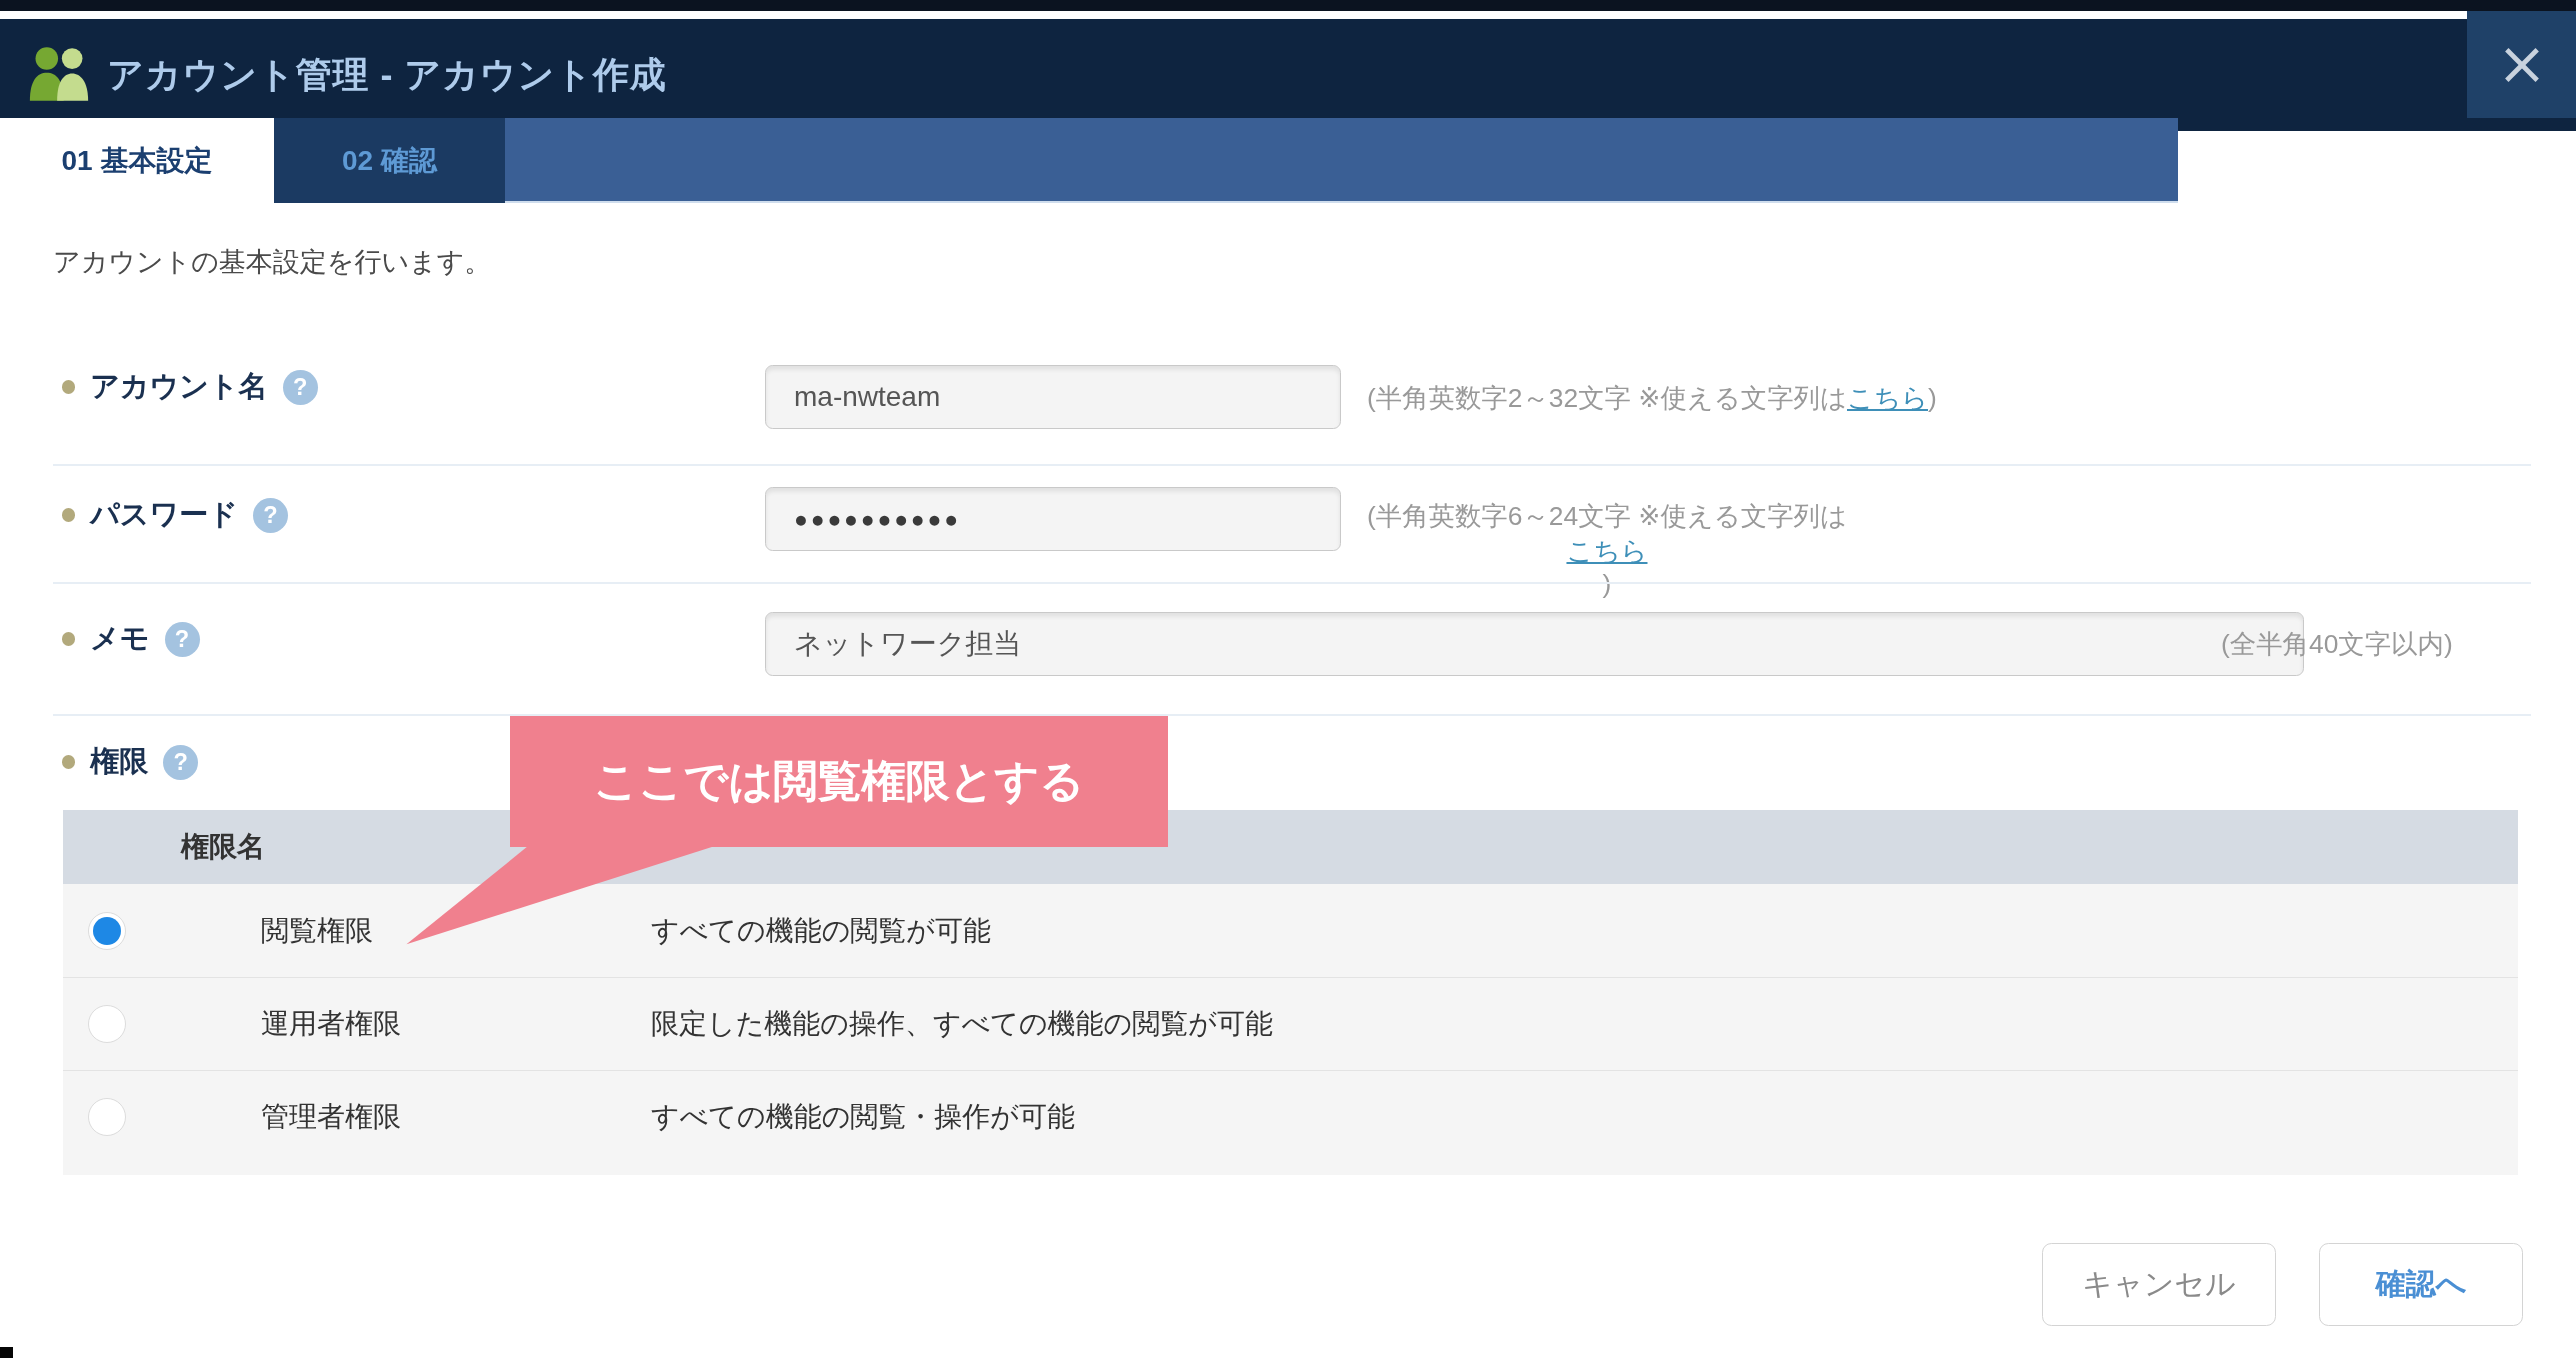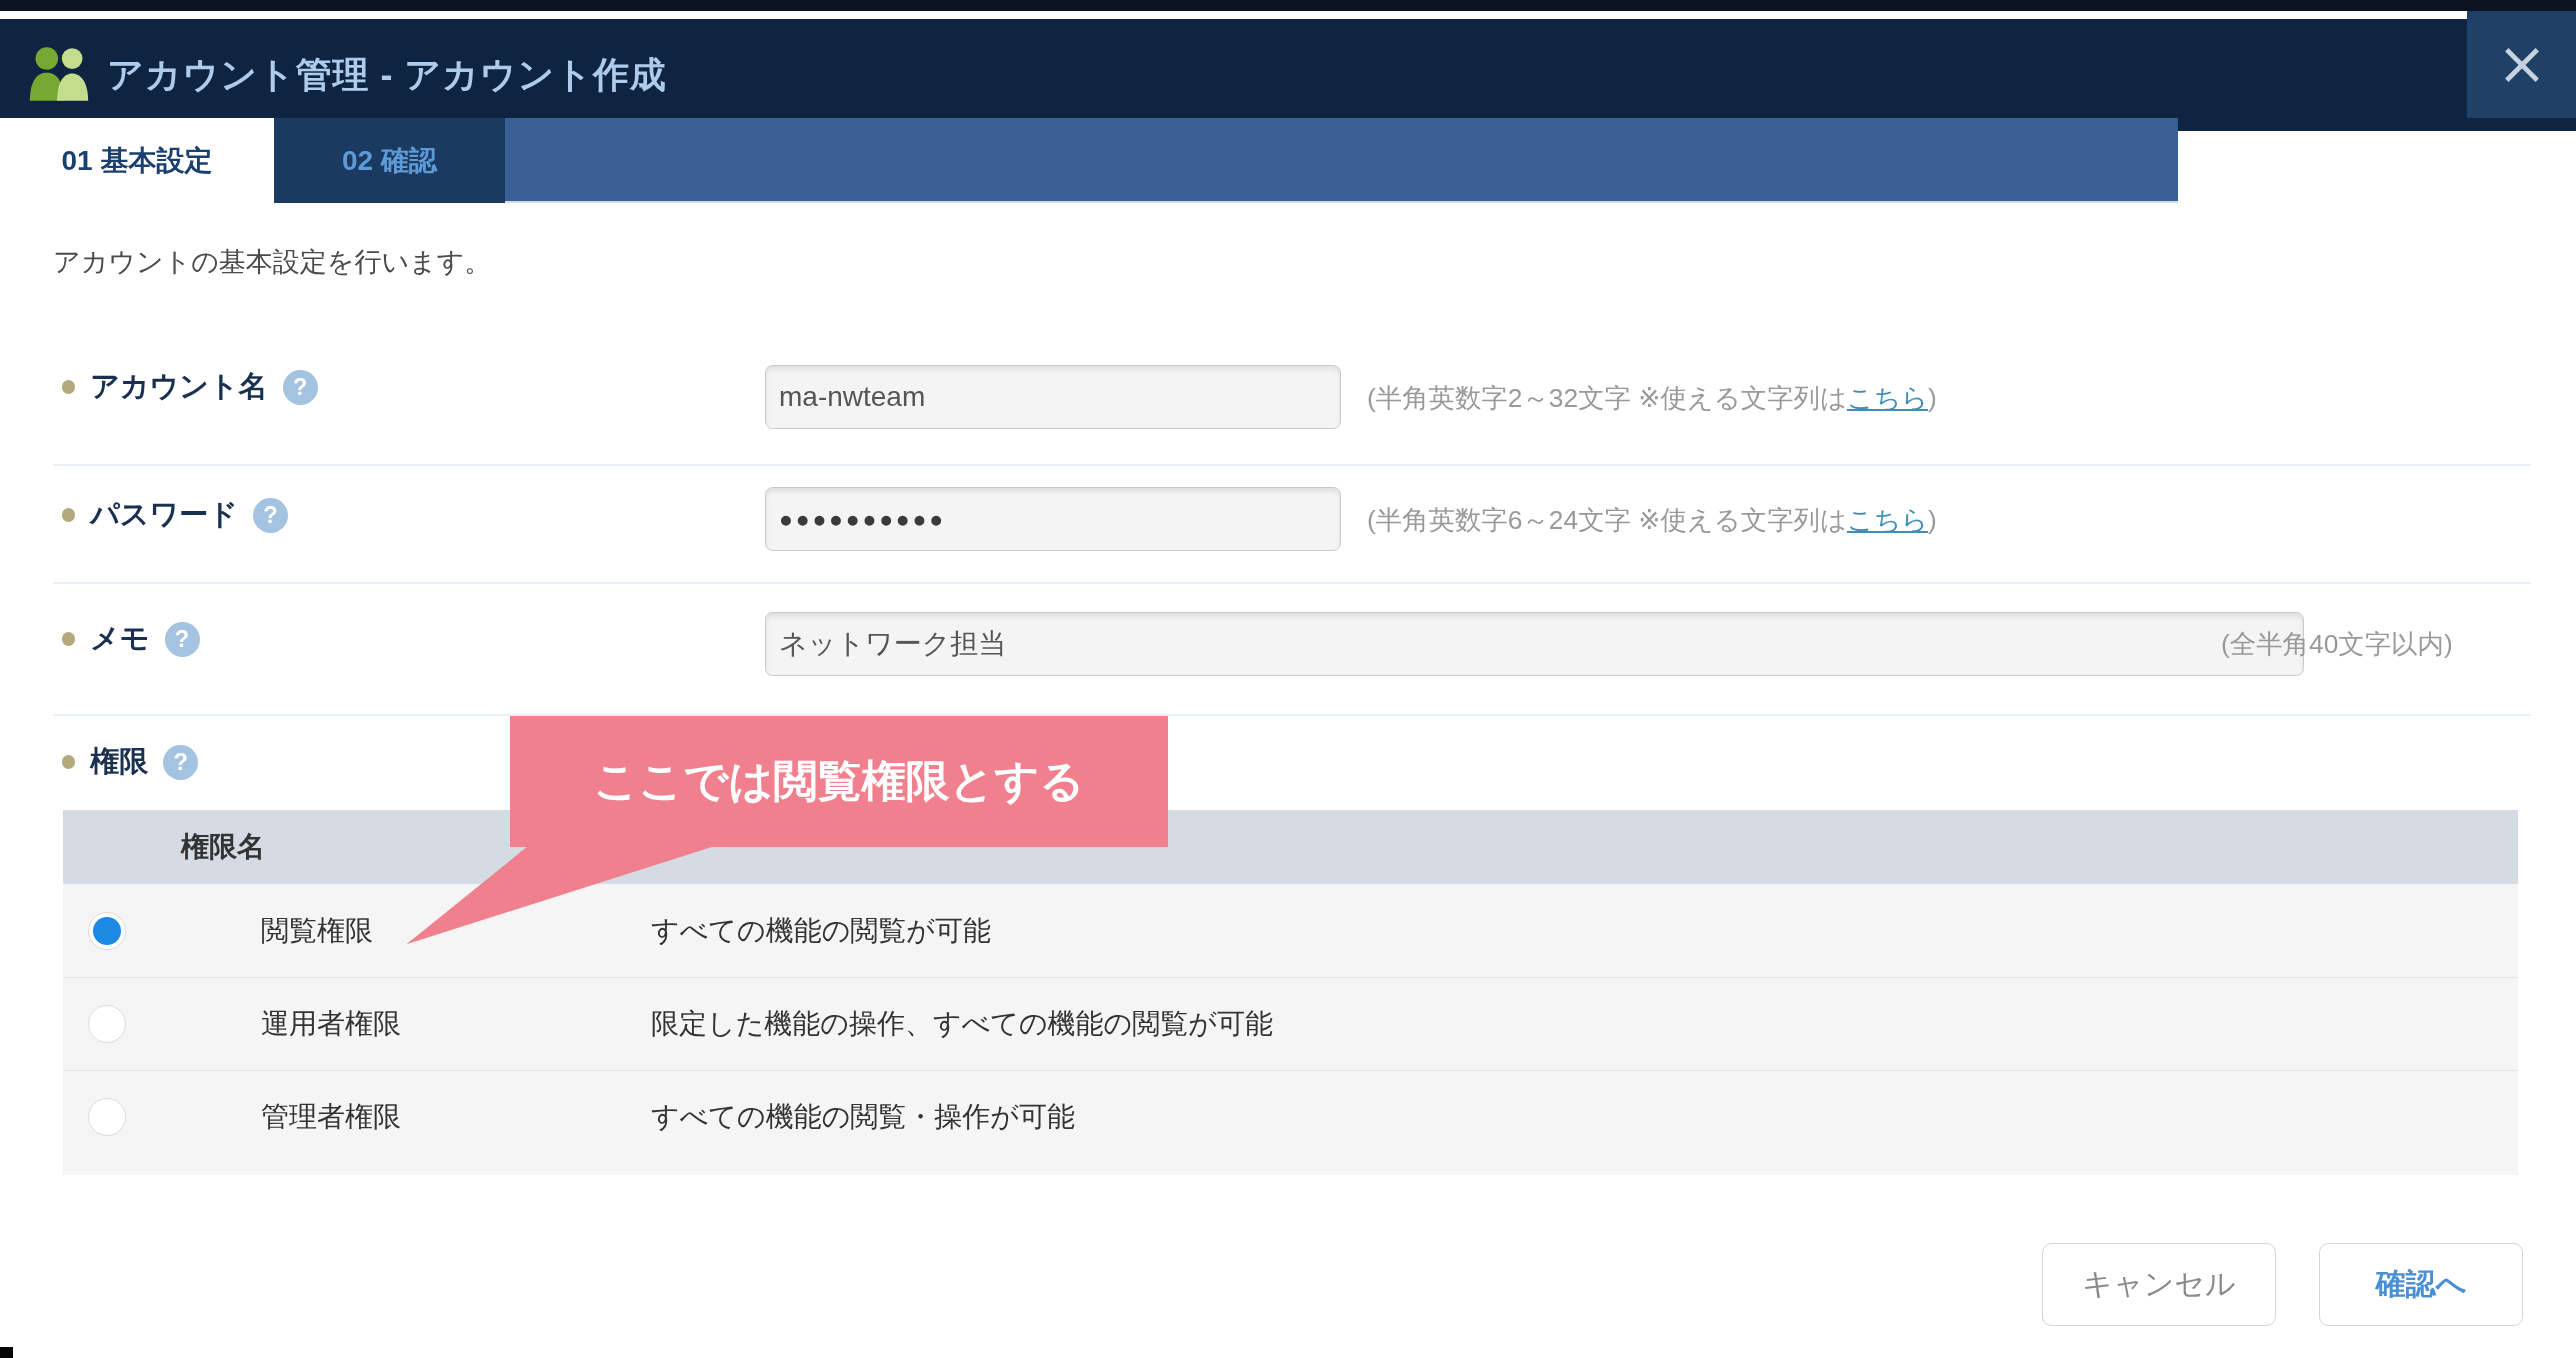--- a/index.html
+++ b/index.html
@@ -79,21 +79,21 @@
     width: 35px; height: 35px; border-radius: 50%; background: var(--help-bg);
     color: #ffffff; font-size: 23.6px; font-weight: bold;
     display: flex; align-items: center; justify-content: center;
     cursor: pointer; flex: 0 0 auto;
   }
 
   .text-input {
     position: absolute; left: 765px; height: 64px;
     background: #f4f4f4; border: 0.9px solid #c9c9c9; border-radius: 7.6px;
     box-shadow: inset 0 3.8px 4.7px rgba(0,0,0,0.08);
-    font-size: 28px; color: #555; padding: 0 13px;
+    font-size: 28px; color: #555; padding: 0 28px;
     font-family: "Liberation Sans", "DejaVu Sans", sans-serif;
     outline: none;
   }
   .text-input.password { font-size: 23px; letter-spacing: 2.8px; color: #3a3a3a; }
 
   .hint { position: absolute; font-size: 26.4px; color: var(--hint-text); display: flex; align-items: center; height: 42px; }
   .hint a { color: var(--link-color); text-decoration: underline; cursor: pointer; }
 
   .form-divider { position: absolute; left: 53px; width: 2478px; height: 1.9px; background: var(--divider); }
 
@@ -190,21 +190,21 @@
     <span>)</span>
 </div>
 <div class="form-divider" style="top: 464px;"></div>
 
 <div class="row-label" style="top: 494px;">
   <span class="bullet"></span>
   <span class="label-text">パスワード</span>
   <span class="help-icon">?</span>
 </div>
 <input class="text-input password" style="top: 487px; width: 576px;" type="text" value="●●●●●●●●●●">
-<div class="hint" style="left: 1367px; top: 499px;">
+<div class="hint" style="left: 1367px; top: 499px; flex-direction: column;">
   <span>(半角英数字6～24文字 ※使える文字列は</span>
     <a>こちら</a>
     <span>)</span>
 </div>
 <div class="form-divider" style="top: 582px;"></div>
 
 <div class="row-label" style="top: 618px;">
   <span class="bullet"></span>
   <span class="label-text">メモ</span>
   <span class="help-icon">?</span>

